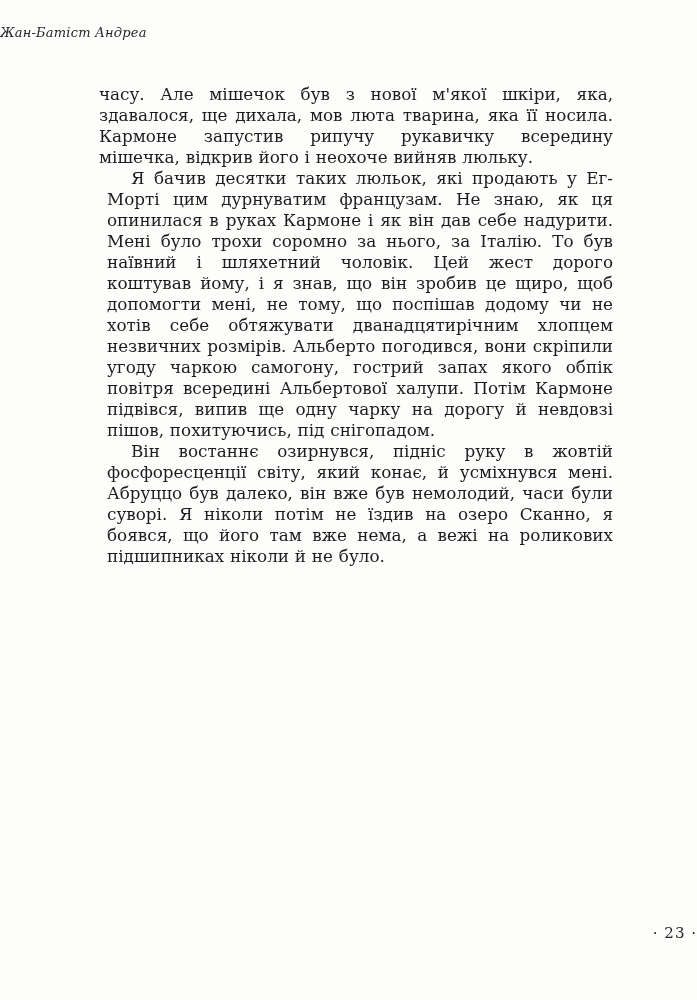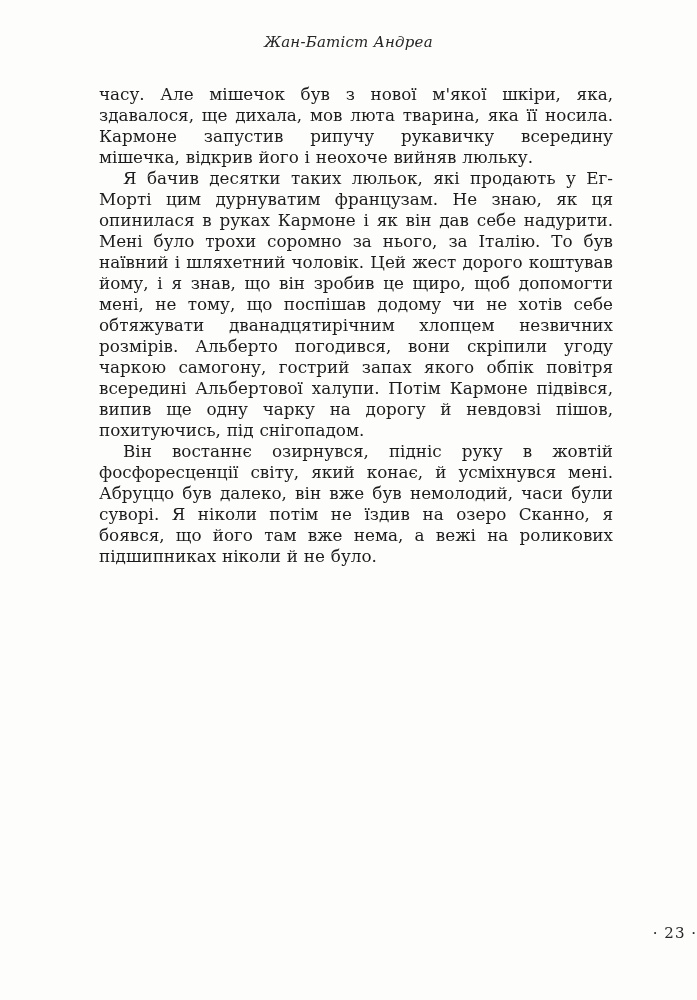--- a/index.html
+++ b/index.html
@@ -11,26 +11,25 @@
     position: relative;
     width: 697px;
     height: 1000px;
     background: #fdfdfc;
     font-family: "DejaVu Serif", "Liberation Serif", serif;
     color: #1c1c1c;
     overflow: hidden;
   }
   .running-header {
     position: absolute;
-    top: 33px;
+    top: 25px;
     left: 0;
     width: 100%;
-    text-align: center;
     font-style: italic;
-    font-size: 15px;
+    font-size: 13px;
     letter-spacing: 0.2px;
     color: #262626;
   }
   .text-block {
     position: absolute;
     top: 84px;
     left: 99px;
     width: 514px;
     font-size: 16.8px;
     line-height: 21px;
@@ -38,20 +37,21 @@
     hyphens: auto;
     -webkit-hyphens: auto;
     word-spacing: 0.5px;
   }
   .text-block p {
     margin: 0;
     padding: 0;
   }
   .text-block p.indent {
     text-indent: 24px;
+    margin-left: 8px;
   }
   .page-number {
     position: absolute;
     top: 924px;
     left: 0;
     width: 100%;
     text-align: right;
     font-size: 15px;
     letter-spacing: 1px;
     color: #262626;

